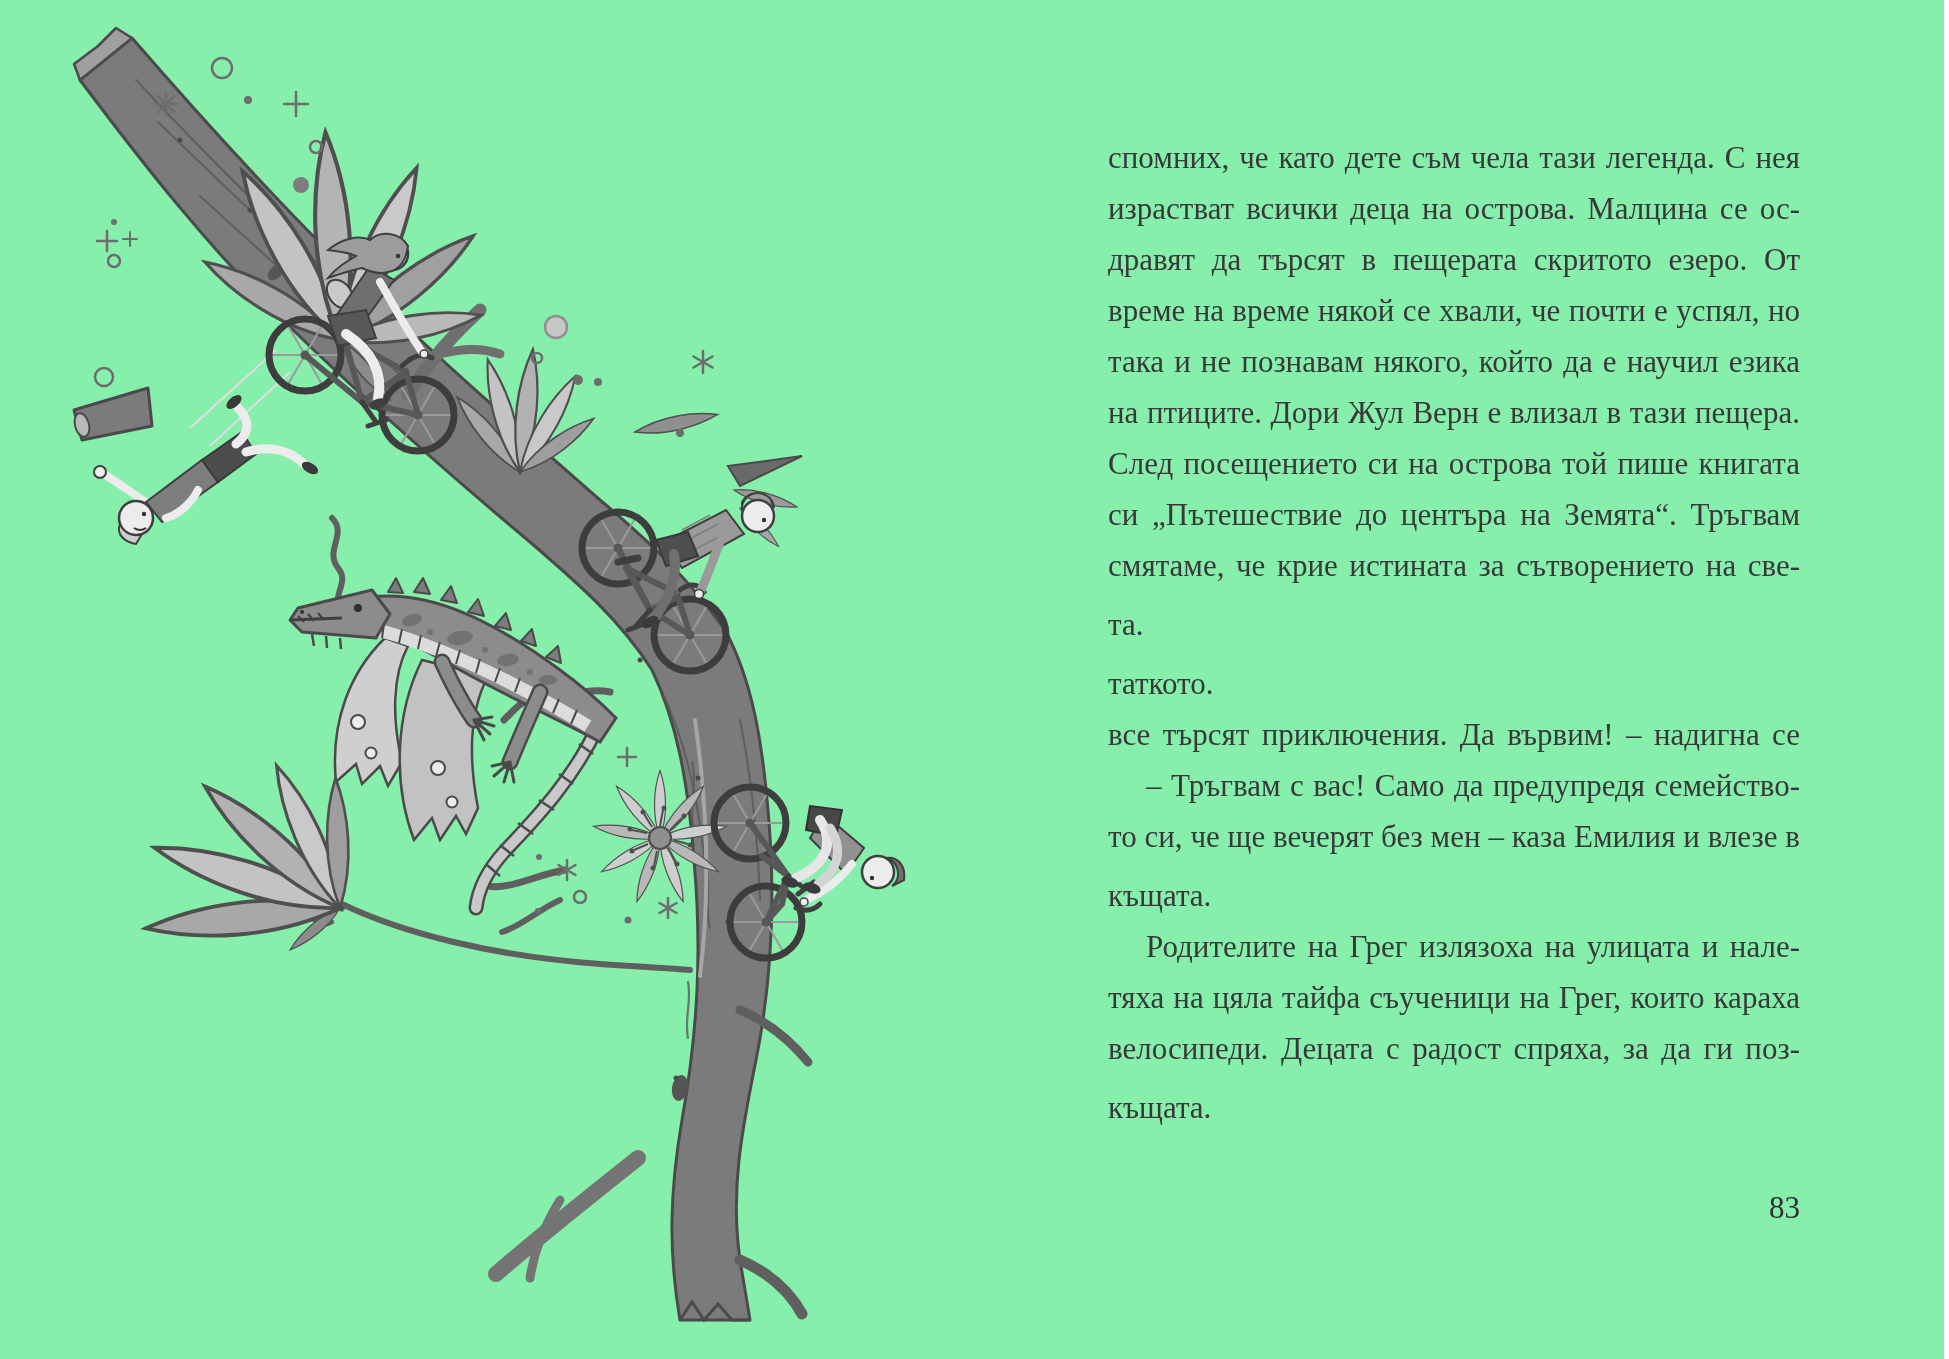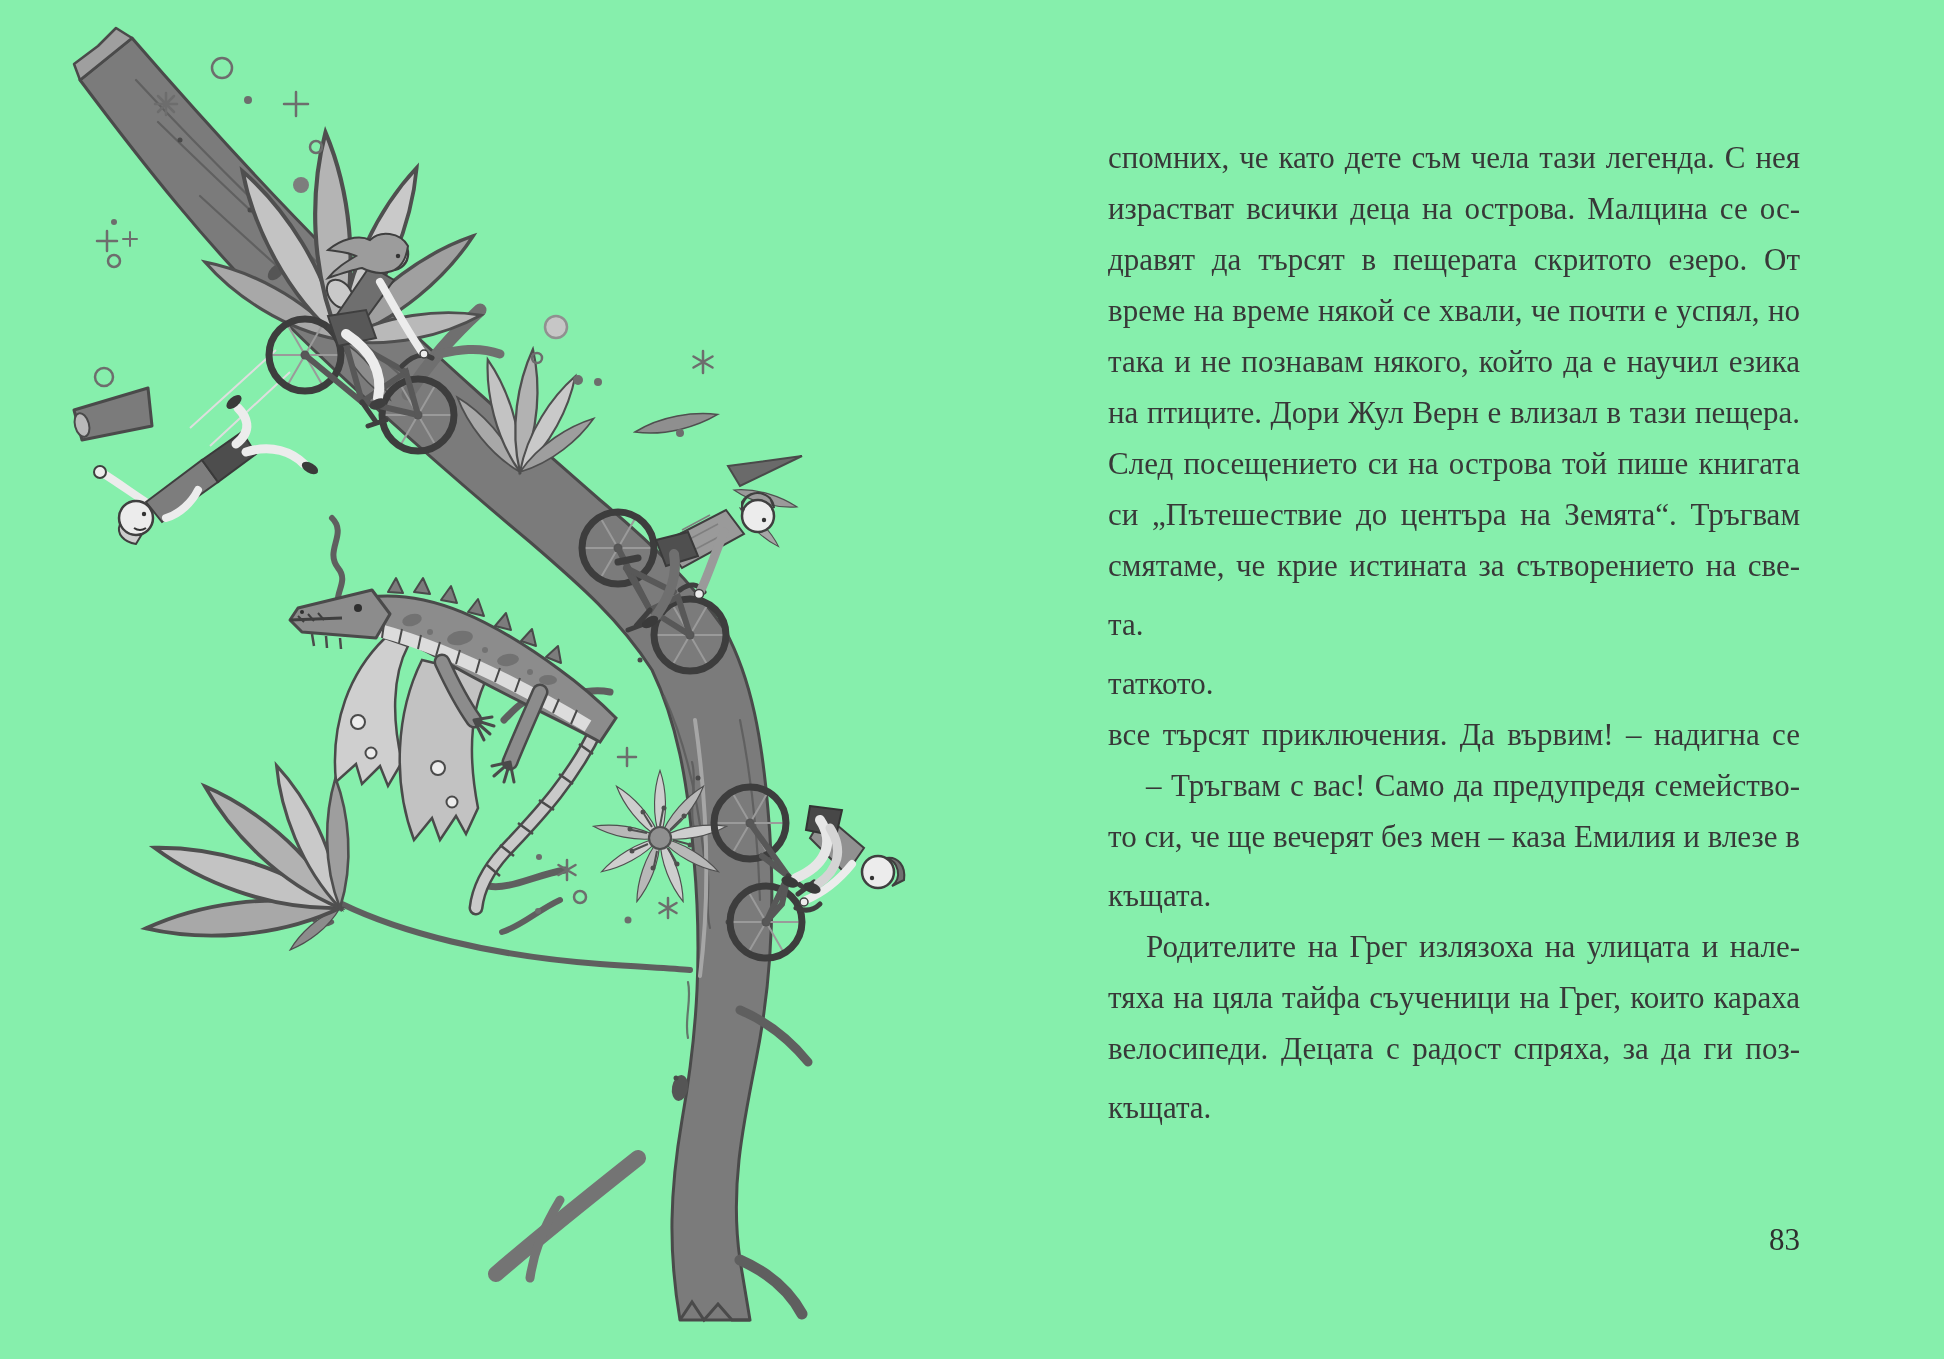--- a/index.html
+++ b/index.html
@@ -30,21 +30,21 @@
   .text-line {
     text-align: justify;
     text-align-last: justify;
     white-space: nowrap;
   }
   .text-line.para-end { text-align-last: left; margin-top: 8px; }
   .text-line.indent { text-indent: 38px; }
   .page-number {
     position: absolute;
     left: 1690px;
-    top: 1222px;
+    top: 1190px;
     width: 110px;
     text-align: right;
     color: #2f2f2f;
     font-size: 31px;
   }
 </style>
 </head>
 <body>
 
 <div class="page">

